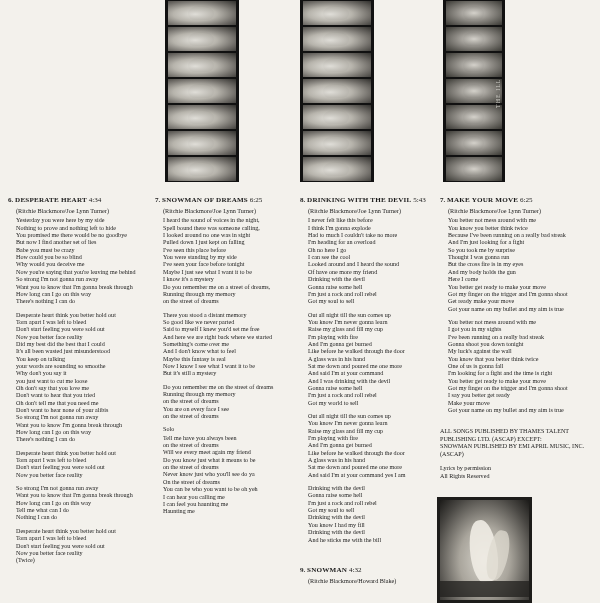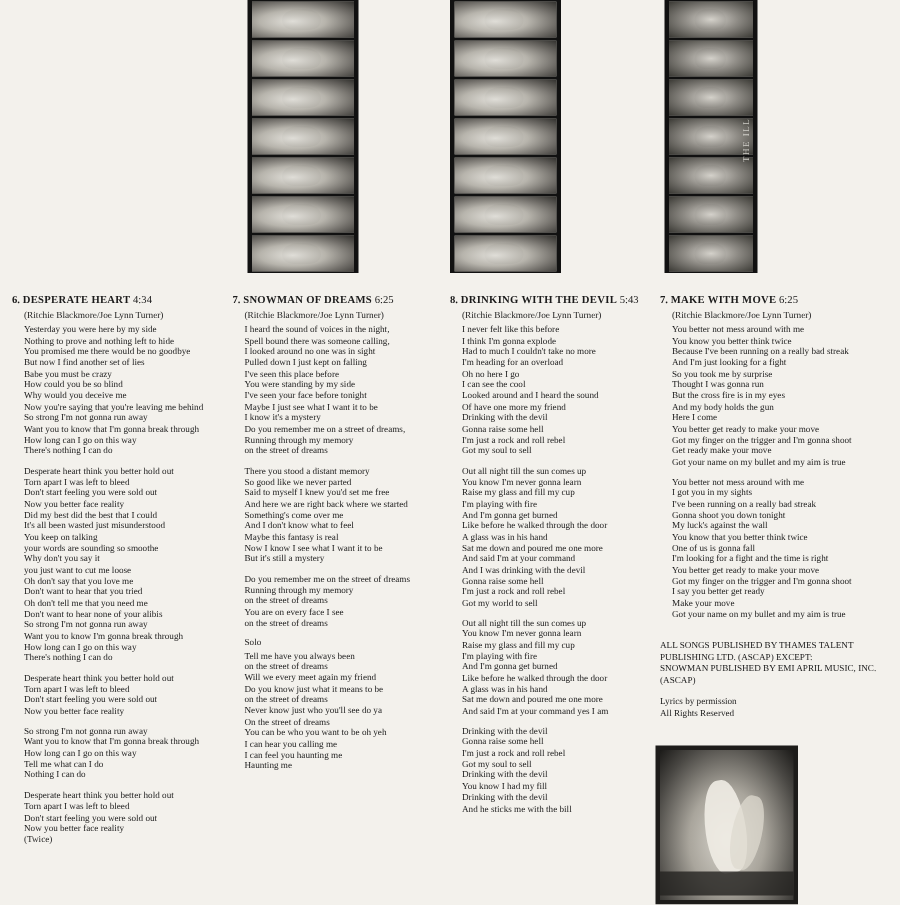--- a/index.html
+++ b/index.html
@@ -302,21 +302,21 @@
 You know I had my fill
 Drinking with the devil
 And he sticks me with the bill</div>
       </div>
     </div>
 
     <div class="col c4">
       <div class="song">
         <div class="songhead">
           <span class="num">7.</span>
-          <span class="title">MAKE WITH MOVE</span>
+          <span class="title">MAKE YOUR MOVE</span>
           <span class="dur">6:25</span>
         </div>
         <div class="credit">(Ritchie Blackmore/Joe Lynn Turner)</div>
         <div class="lyrics blk">You better not mess around with me
 You know you better think twice
 Because I've been running on a really bad streak
 And I'm just looking for a fight
 So you took me by surprise
 Thought I was gonna run
 But the cross fire is in my eyes
@@ -342,20 +342,28 @@
         <div class="pubinfo">ALL SONGS PUBLISHED BY THAMES TALENT
 PUBLISHING LTD. (ASCAP) EXCEPT:
 SNOWMAN PUBLISHED BY EMI APRIL MUSIC, INC. (ASCAP)</div>
         <div class="pubinfo2">Lyrics by permission
 All Rights Reserved</div>
       </div>
     </div>
 
   </div>
 
+  <div class="snowman">
+    <div class="songhead">
+      <span class="num">9.</span>
+      <span class="title">SNOWMAN</span>
+      <span class="dur">4:32</span>
+    </div>
+    <div class="credit">(Ritchie Blackmore/Howard Blake)</div>
+  </div>
 
   <div class="illus">
     <div class="inner">
       <div class="fig"></div>
       <div class="fig2"></div>
       <div class="ground"></div>
     </div>
   </div>
 
 </div>

